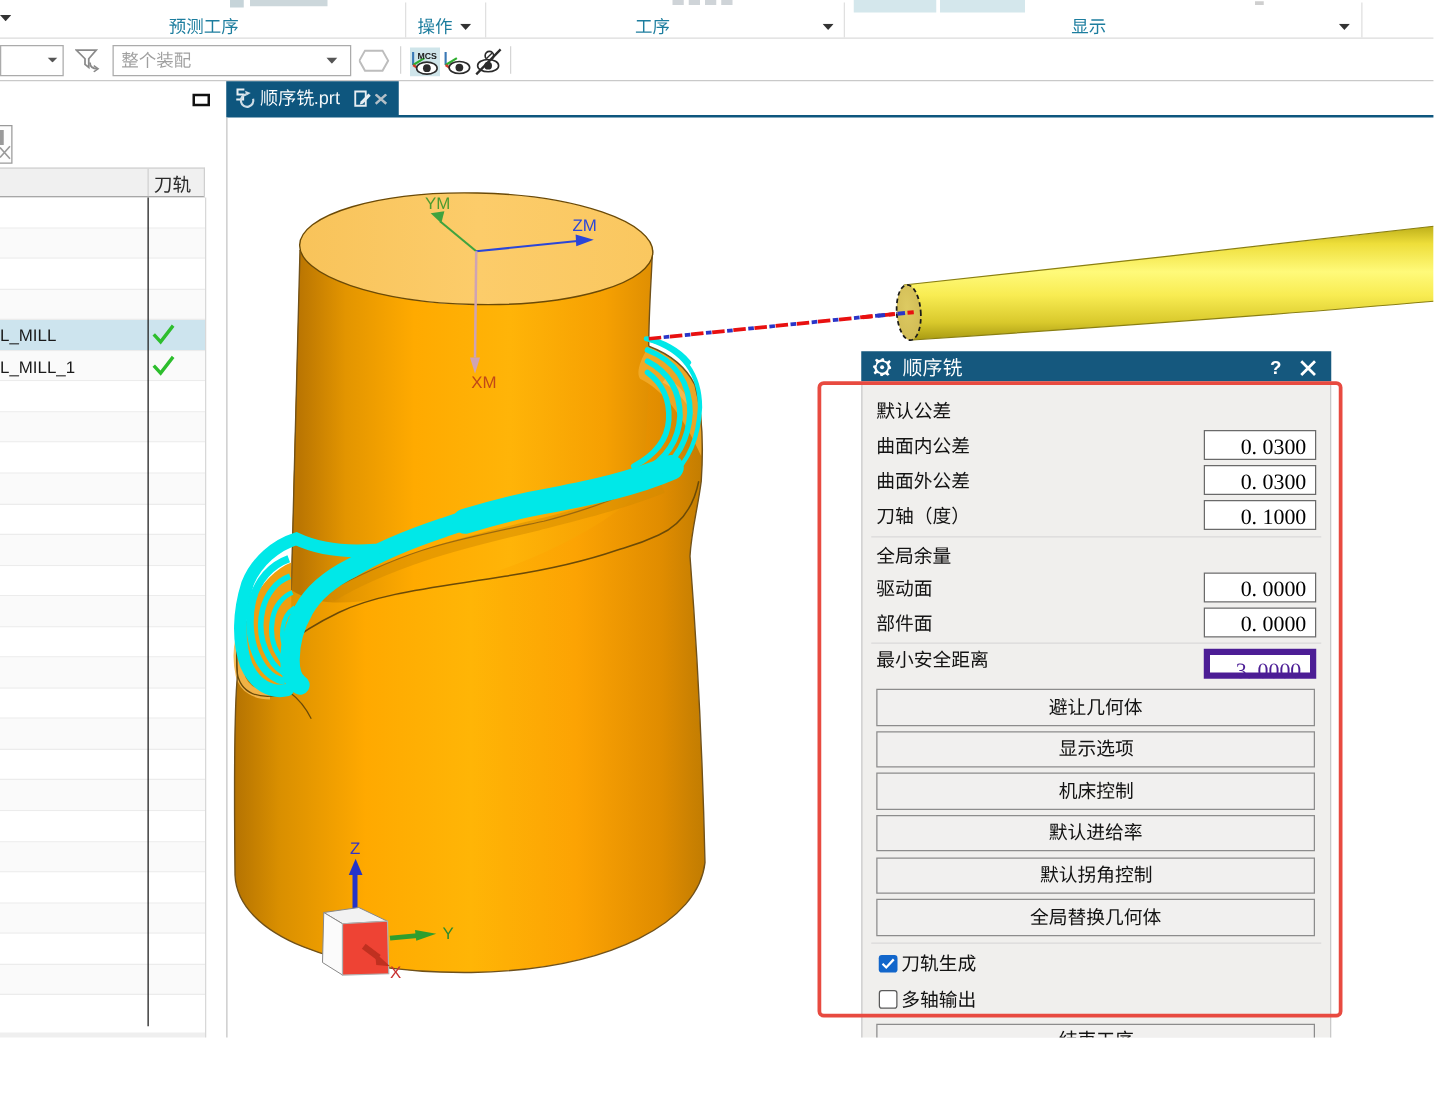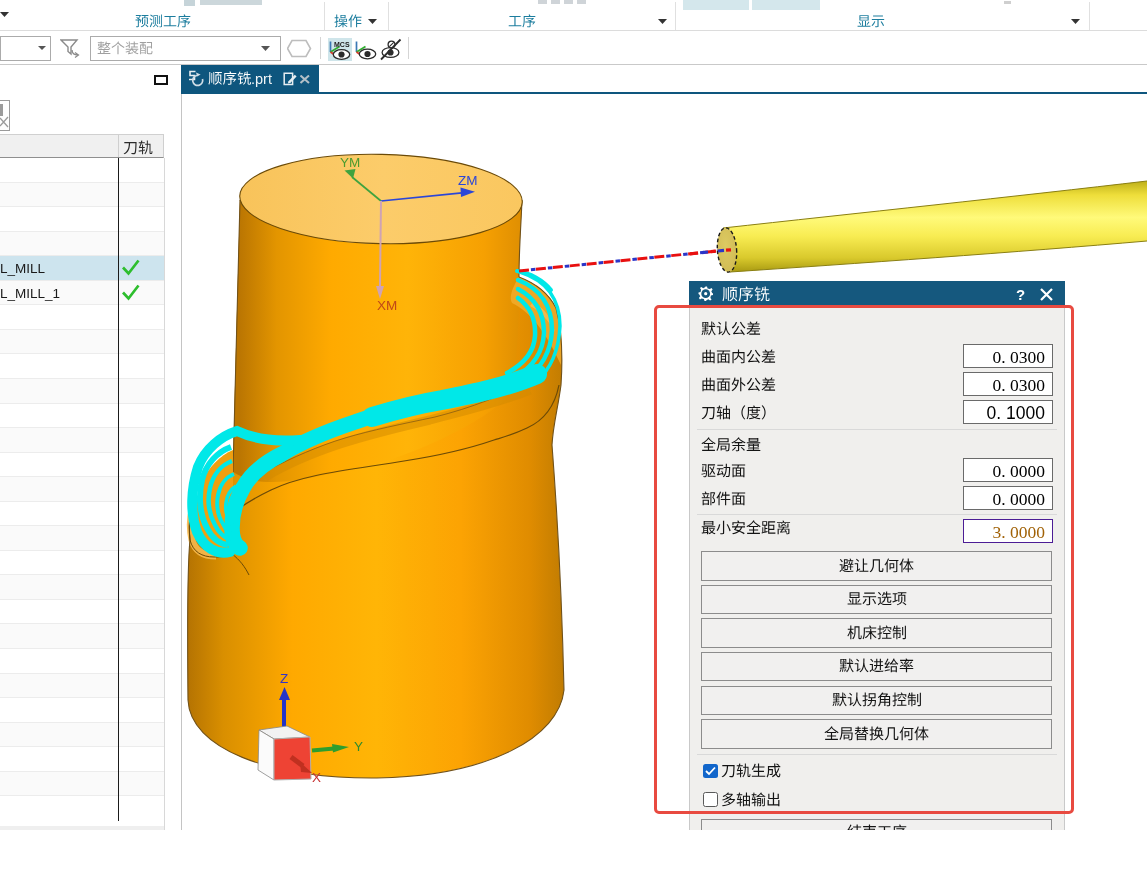--- a/index.html
+++ b/index.html
@@ -510,24 +510,24 @@
           <use href="#g8ddd" transform="translate(60.0,13.1) scale(0.015000,-0.015000)"></use>
           <use href="#g79bb" transform="translate(75.0,13.1) scale(0.015000,-0.015000)"></use>
         </g>
       </svg>
     </div>
     <div class="abs" style="left:697px;top:428.5px;width:360px;height:1px;background:#d9d9d9"></div>
     <div class="abs" style="left:697px;top:513.5px;width:360px;height:1px;background:#d9d9d9"></div>
     <div class="abs" style="left:697px;top:754px;width:360px;height:1px;background:#d9d9d9"></div>
     <div class="abs" style="left:963px;top:343.5px;width:90px;height:24.5px;background:#fff;border:1px solid #6a6a6a;font-family:'Liberation Serif',serif;font-size:17.5px;color:#000;text-align:right;padding:2px 7px 0 0;line-height:21px">0. 0300</div>
     <div class="abs" style="left:963px;top:371.5px;width:90px;height:24.5px;background:#fff;border:1px solid #6a6a6a;font-family:'Liberation Serif',serif;font-size:17.5px;color:#000;text-align:right;padding:2px 7px 0 0;line-height:21px">0. 0300</div>
-    <div class="abs" style="left:963px;top:399.5px;width:90px;height:24.5px;background:#fff;border:1px solid #6a6a6a;font-family:Liberation Sans, sans-serif;font-size:17.5px;color:#000;text-align:right;padding:2px 7px 0 0;line-height:21px">0. 1000</div>
+    <div class="abs" style="left:963px;top:399.5px;width:90px;height:24.5px;background:#fff;border:1px solid #6a6a6a;font-family:Liberation Serif, serif;font-size:17.5px;color:#000;text-align:right;padding:2px 7px 0 0;line-height:21px">0. 1000</div>
     <div class="abs" style="left:963px;top:457.5px;width:90px;height:24.5px;background:#fff;border:1px solid #6a6a6a;font-family:'Liberation Serif',serif;font-size:17.5px;color:#000;text-align:right;padding:2px 7px 0 0;line-height:21px">0. 0000</div>
     <div class="abs" style="left:963px;top:485.5px;width:90px;height:24.5px;background:#fff;border:1px solid #6a6a6a;font-family:'Liberation Serif',serif;font-size:17.5px;color:#000;text-align:right;padding:2px 7px 0 0;line-height:21px">0. 0000</div>
-    <div class="abs" style="left:963px;top:518.5px;width:90px;height:24.5px;background:#fff;border:1px solid #4c1d95;font-family:'Liberation Serif',serif;font-size:17.5px;color:#a16207;text-align:right;padding:2px 7px 0 0;line-height:21px">3. 0000</div>
+    <div class="abs" style="left:963px;top:518.5px;width:90px;height:24.5px;background:#fff;border:5px solid #4c1d95;font-family:'Liberation Serif',serif;font-size:17.5px;color:#4c1d95;text-align:right;padding:2px 7px 0 0;line-height:21px">3. 0000</div>
     <div class="abs" style="left:701px;top:551px;width:351px;height:29.5px;background:#f1f0ef;border:1px solid #8c8c8c"></div>
     <div style="position:absolute;left:839.0px;top:557.75px">
       <svg width="76" height="16" style="display:block;overflow:visible">
         <g fill="#141414">
           <use href="#g907f" transform="translate(0.0,13.1) scale(0.015000,-0.015000)"></use>
           <use href="#g8ba9" transform="translate(15.0,13.1) scale(0.015000,-0.015000)"></use>
           <use href="#g51e0" transform="translate(30.0,13.1) scale(0.015000,-0.015000)"></use>
           <use href="#g4f55" transform="translate(45.0,13.1) scale(0.015000,-0.015000)"></use>
           <use href="#g4f53" transform="translate(60.0,13.1) scale(0.015000,-0.015000)"></use>
         </g>

